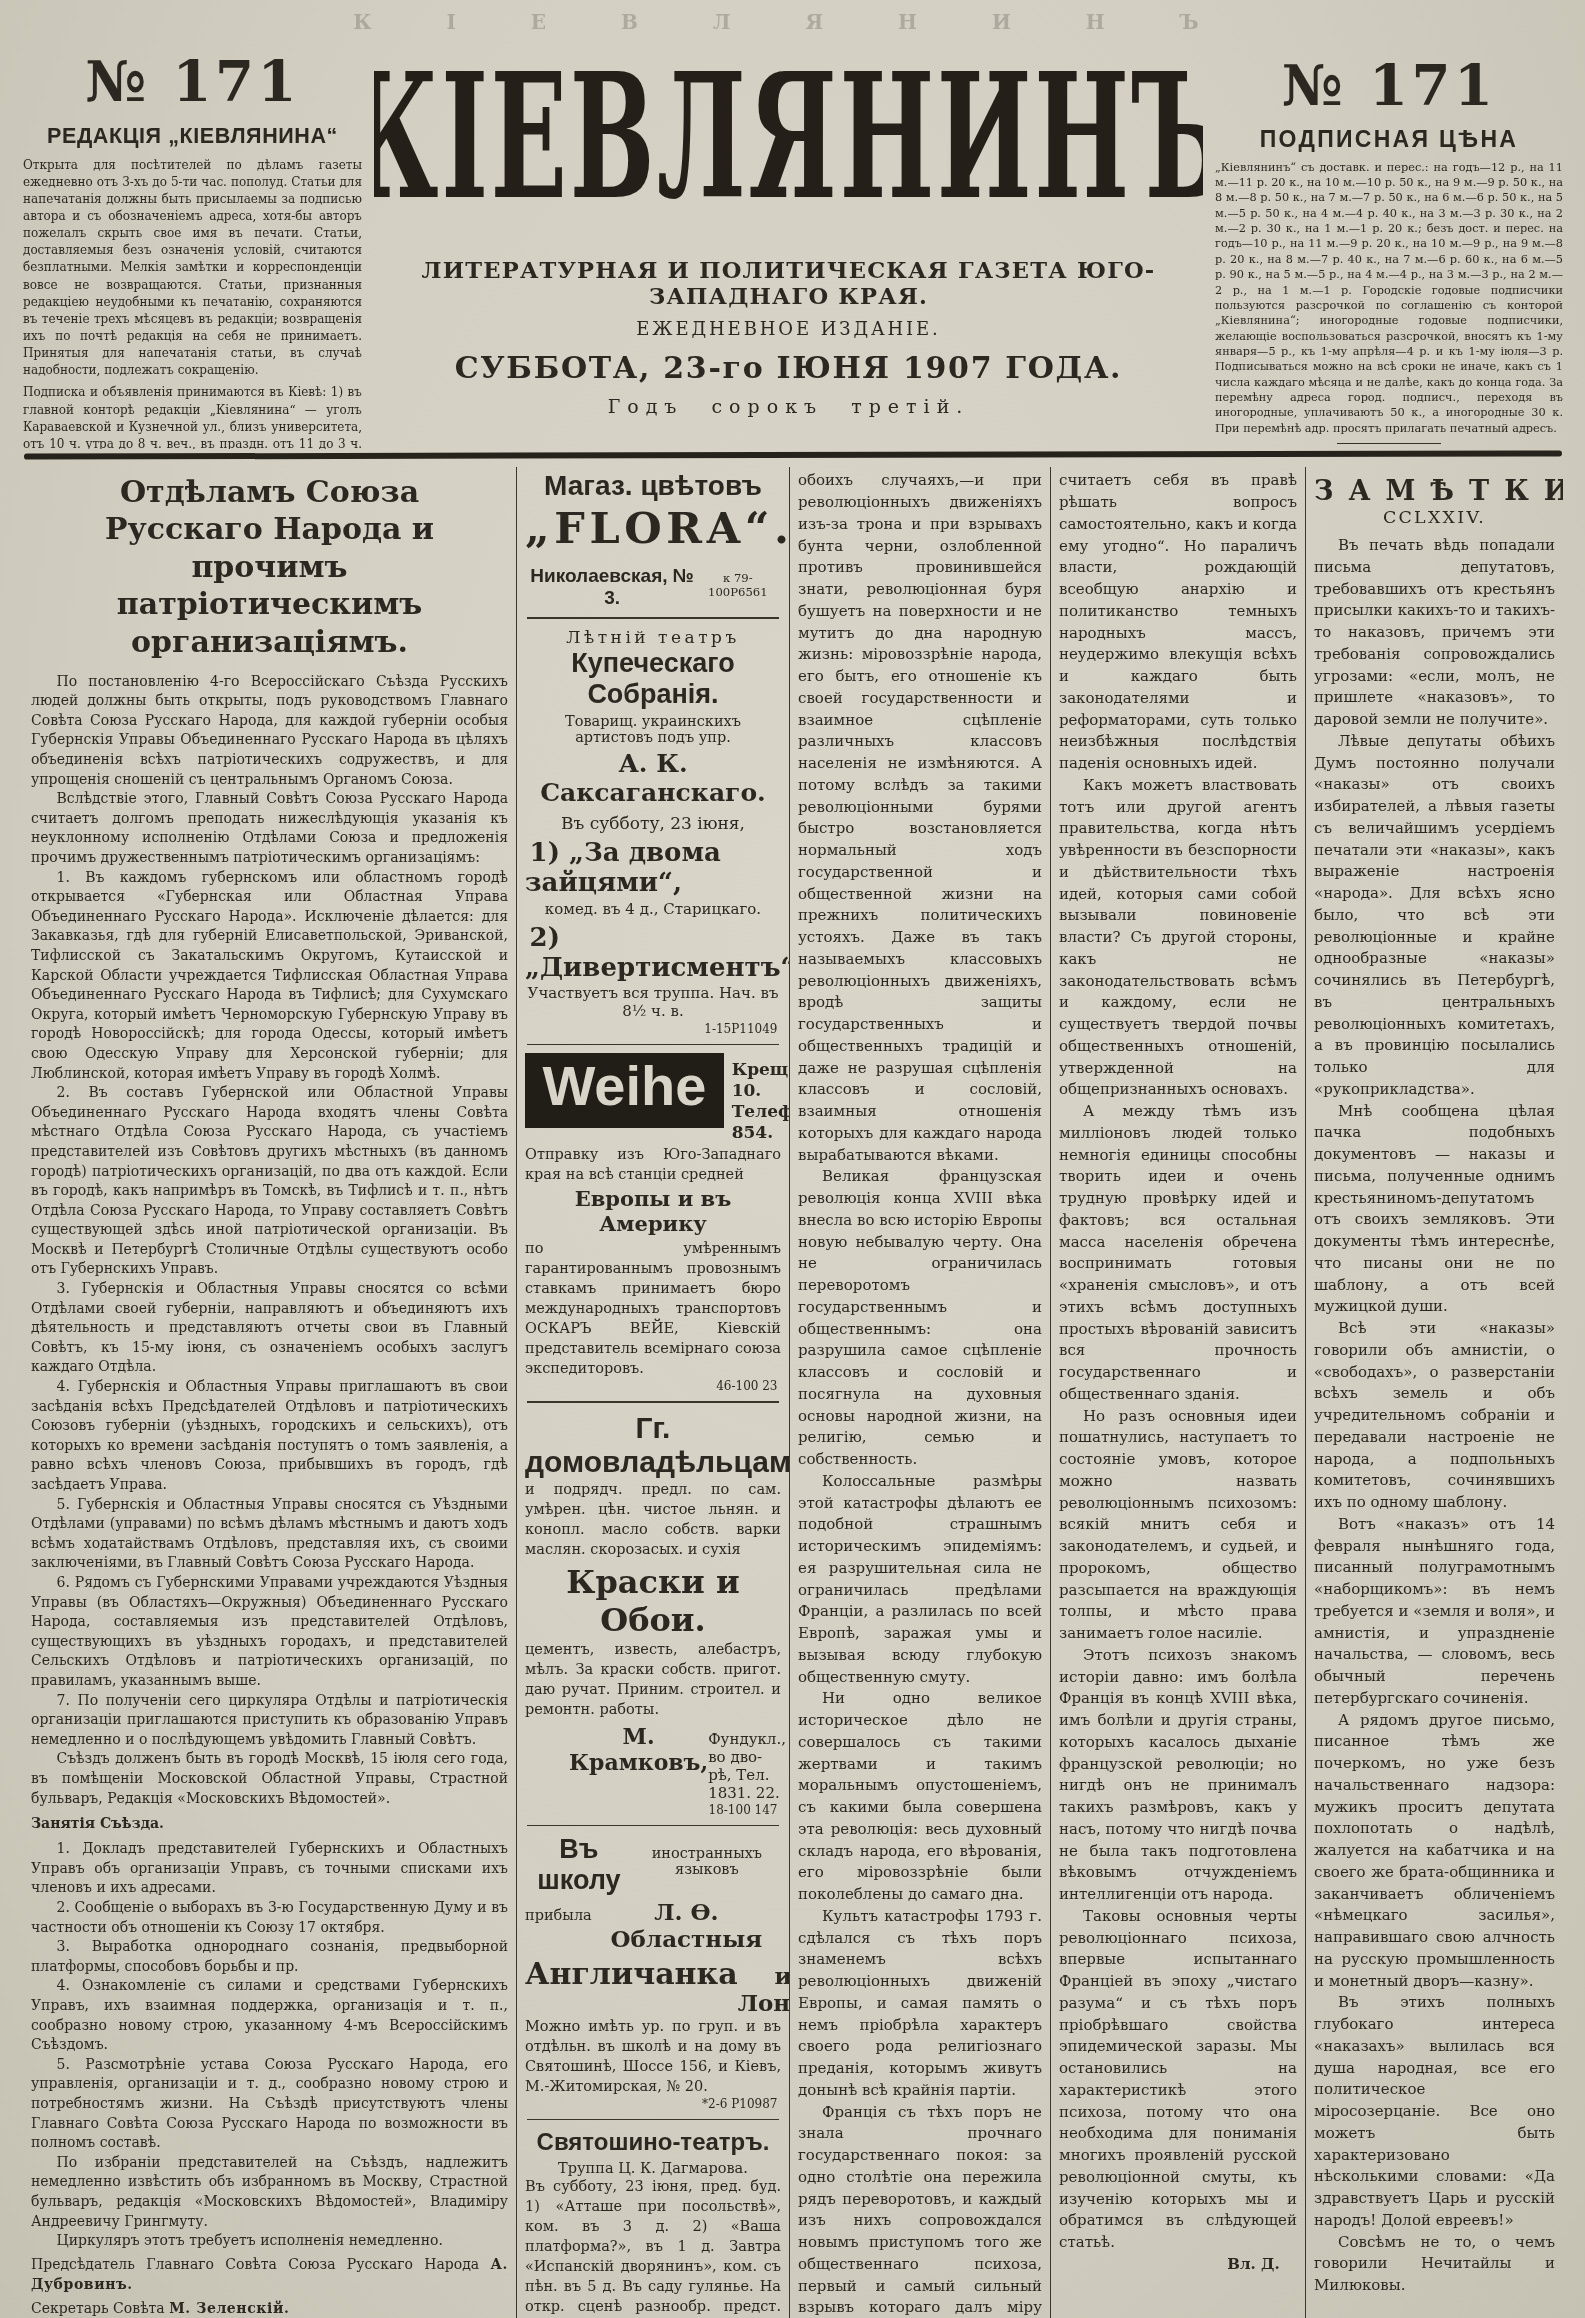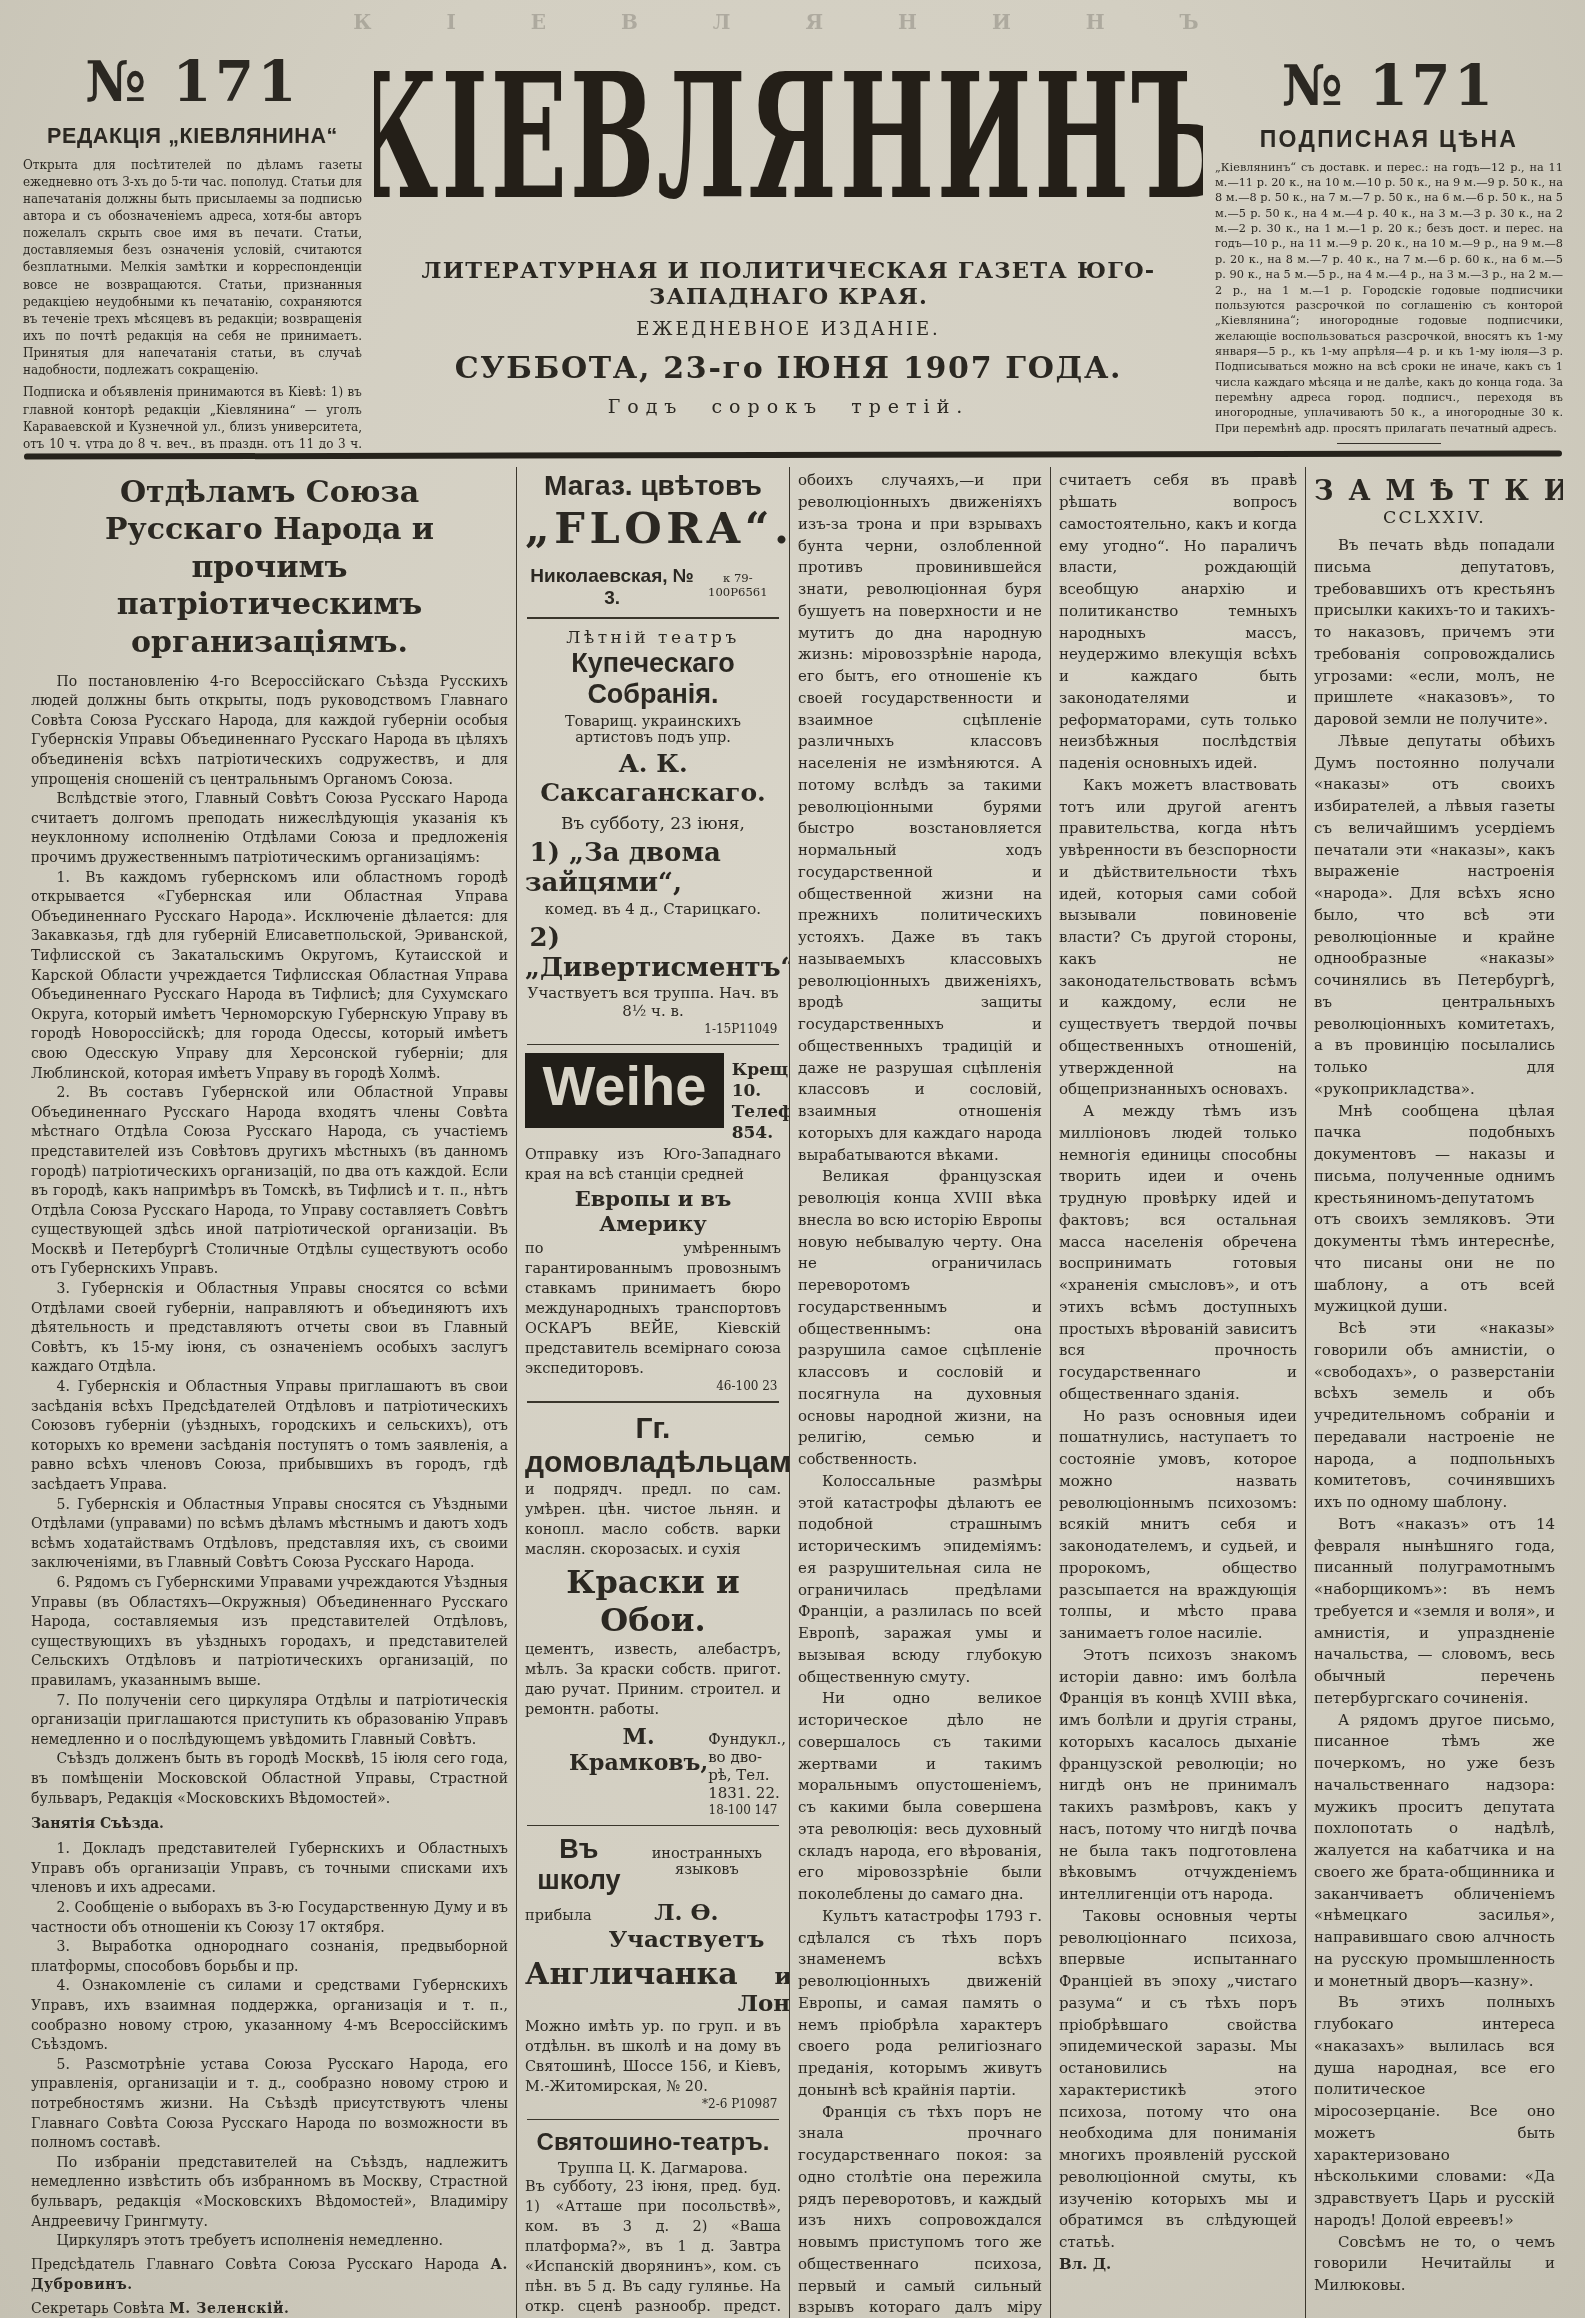--- a/index.html
+++ b/index.html
@@ -203,21 +203,21 @@
       </div>
       <div class="hr1"></div>
 
       <div class="ad">
         <div class="school-r1">
           <span class="school-big g">Въ школу</span>
           <span class="school-small">иностранныхъ языковъ</span>
         </div>
         <div class="school-r1">
           <span class="school-small">прибыла</span>
-          <span class="school-name">Л. Ѳ. Участвуетъ</span>
+          <span class="school-name">Л. Ѳ. Областныя</span>
         </div>
         <div class="angl-row">
           <span class="angl-big">Англичанка</span>
           <span class="angl-mid">изъ Лондона.</span>
         </div>
         <p class="ad-body">Можно имѣть ур. по груп. и въ отдѣльн. въ школѣ и на дому въ Святошинѣ, Шоссе 156, и Кіевъ, М.-Житомирская, № 20.</p>
         <div class="tagline">*2-6 Р10987</div>
       </div>
       <div class="hr1"></div>
 
@@ -240,21 +240,21 @@
 
     </div>
 
     <div class="col col-d narrow">
       <p style="text-indent:0">считаетъ себя въ правѣ рѣшать вопросъ самостоятельно, какъ и когда ему угодно“. Но параличъ власти, рождающій всеобщую анархію и политиканство темныхъ народныхъ массъ, неудержимо влекущія всѣхъ и каждаго быть законодателями и реформаторами, суть только неизбѣжныя послѣдствія паденія основныхъ идей.</p>
       <p>Какъ можетъ властвовать тотъ или другой агентъ правительства, когда нѣтъ увѣренности въ безспорности и дѣйствительности тѣхъ идей, которыя сами собой вызывали повиновеніе власти? Съ другой стороны, какъ не законодательствовать всѣмъ и каждому, если не существуетъ твердой почвы общественныхъ отношеній, утвержденной на общепризнанныхъ основахъ.</p>
       <p>А между тѣмъ изъ милліоновъ людей только немногія единицы способны творить идеи и очень трудную провѣрку идей и фактовъ; вся остальная масса населенія обречена воспринимать готовыя «храненія смысловъ», и отъ этихъ всѣмъ доступныхъ простыхъ вѣрованій зависитъ вся прочность государственнаго и общественнаго зданія.</p>
       <p>Но разъ основныя идеи пошатнулись, наступаетъ то состояніе умовъ, которое можно назвать революціоннымъ психозомъ: всякій мнитъ себя и законодателемъ, и судьей, и пророкомъ, общество разсыпается на враждующія толпы, и мѣсто права занимаетъ голое насиліе.</p>
       <p>Этотъ психозъ знакомъ исторіи давно: имъ болѣла Франція въ концѣ XVIII вѣка, имъ болѣли и другія страны, которыхъ касалось дыханіе французской революціи; но нигдѣ онъ не принималъ такихъ размѣровъ, какъ у насъ, потому что нигдѣ почва не была такъ подготовлена вѣковымъ отчужденіемъ интеллигенціи отъ народа.</p>
       <p>Таковы основныя черты революціоннаго психоза, впервые испытаннаго Франціей въ эпоху „чистаго разума“ и съ тѣхъ поръ пріобрѣвшаго свойства эпидемической заразы. Мы остановились на характеристикѣ этого психоза, потому что она необходима для пониманія многихъ проявленій русской революціонной смуты, къ изученію которыхъ мы и обратимся въ слѣдующей статьѣ.</p>
-      <p style="text-align:left;text-indent:0;font-weight:bold;padding-right:17.4px;">Вл. Д.</p>
+      <p style="text-align:right;text-indent:0;font-weight:bold;padding-right:17.4px;">Вл. Д.</p>
 
     </div>
 
     <div class="col col-e narrow">
       <div class="notes-title">ЗАМѢТКИ.</div>
       <div class="notes-num">CCLXXIV.</div>
       <p>Въ печать вѣдь попадали письма депутатовъ, требовавшихъ отъ крестьянъ присылки какихъ-то и такихъ-то наказовъ, причемъ эти требованія сопровождались угрозами: «если, молъ, не пришлете «наказовъ», то даровой земли не получите».</p>
       <p>Лѣвые депутаты обѣихъ Думъ постоянно получали «наказы» отъ своихъ избирателей, а лѣвыя газеты съ величайшимъ усердіемъ печатали эти «наказы», какъ выраженіе настроенія «народа». Для всѣхъ ясно было, что всѣ эти революціонные и крайне однообразные «наказы» сочинялись въ Петербургѣ, въ центральныхъ революціонныхъ комитетахъ, а въ провинцію посылались только для «рукоприкладства».</p>
       <p>Мнѣ сообщена цѣлая пачка подобныхъ документовъ — наказы и письма, полученные однимъ крестьяниномъ-депутатомъ отъ своихъ земляковъ. Эти документы тѣмъ интереснѣе, что писаны они не по шаблону, а отъ всей мужицкой души.</p>
       <p>Всѣ эти «наказы» говорили объ амнистіи, о «свободахъ», о разверстаніи всѣхъ земель и объ учредительномъ собраніи и передавали настроеніе не народа, а подпольныхъ комитетовъ, сочинявшихъ ихъ по одному шаблону.</p>

